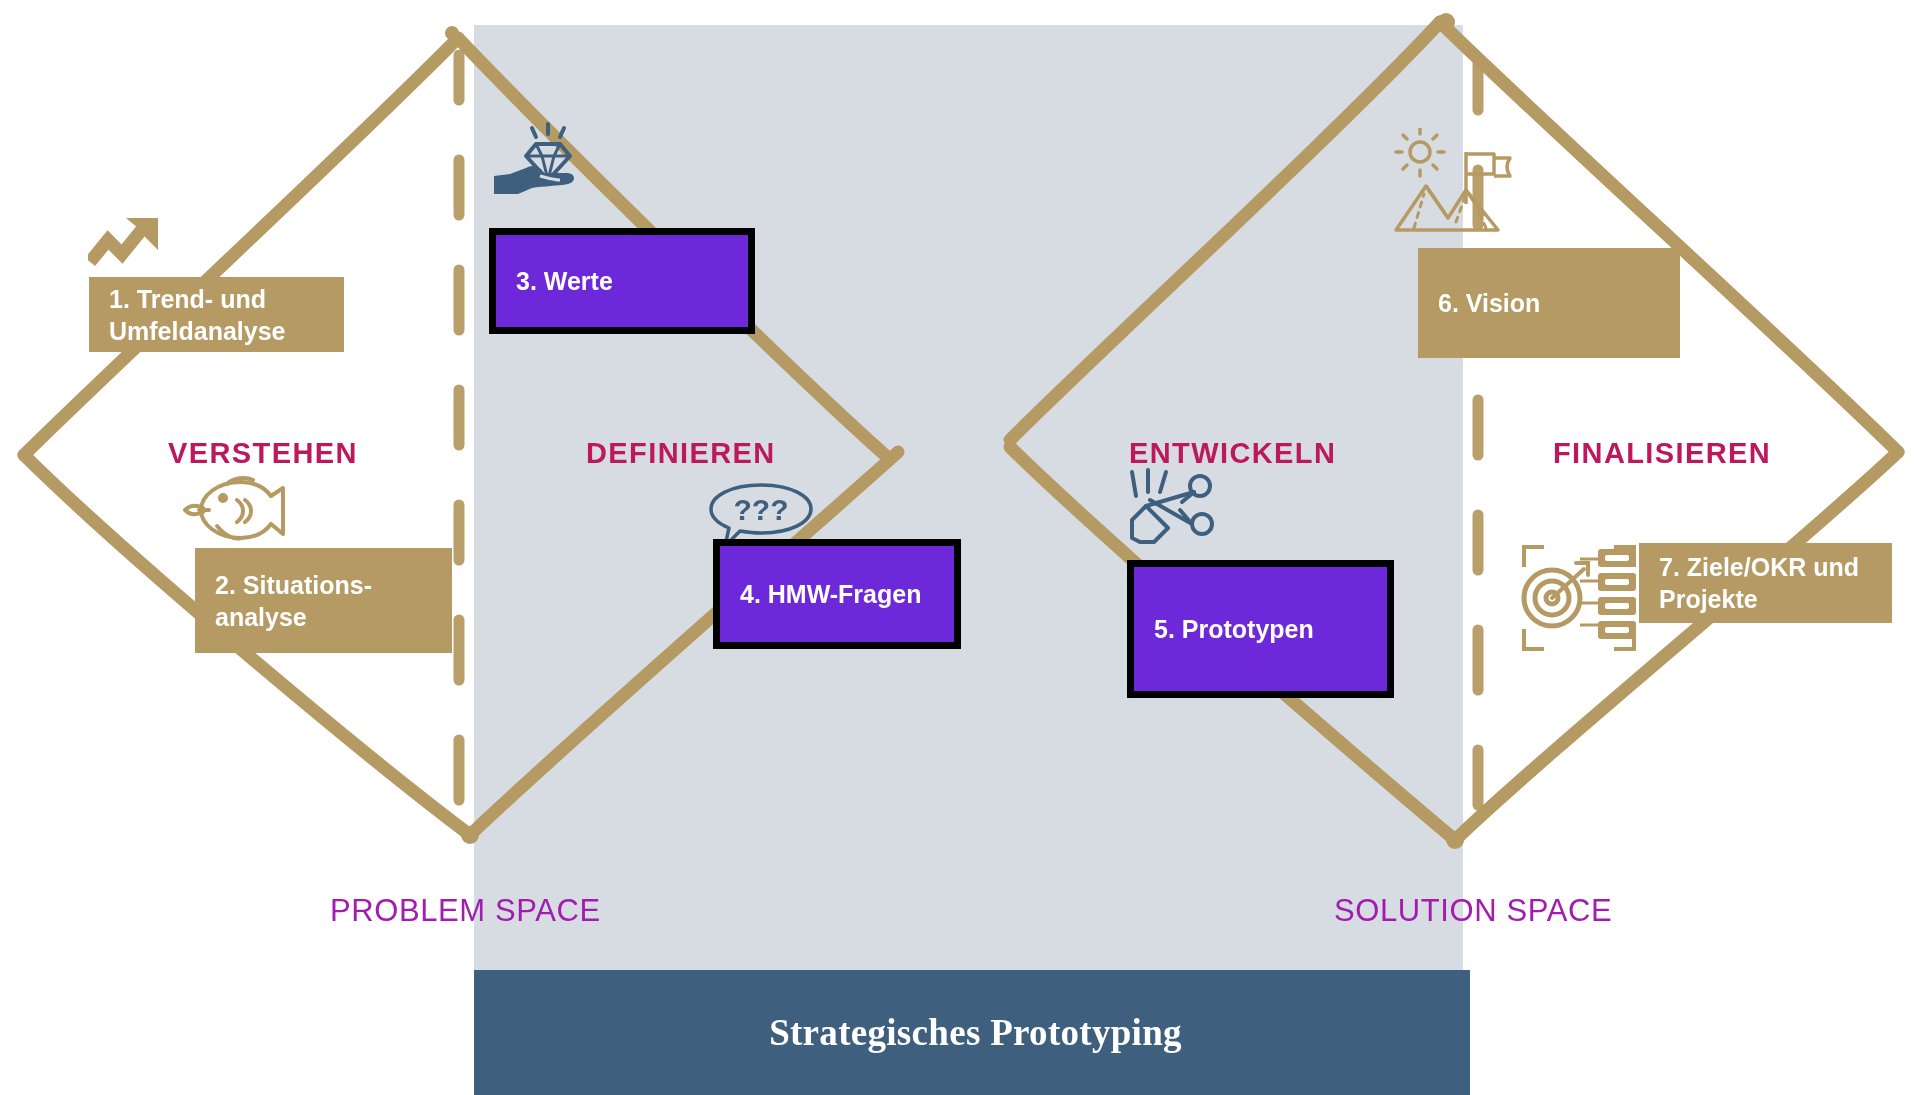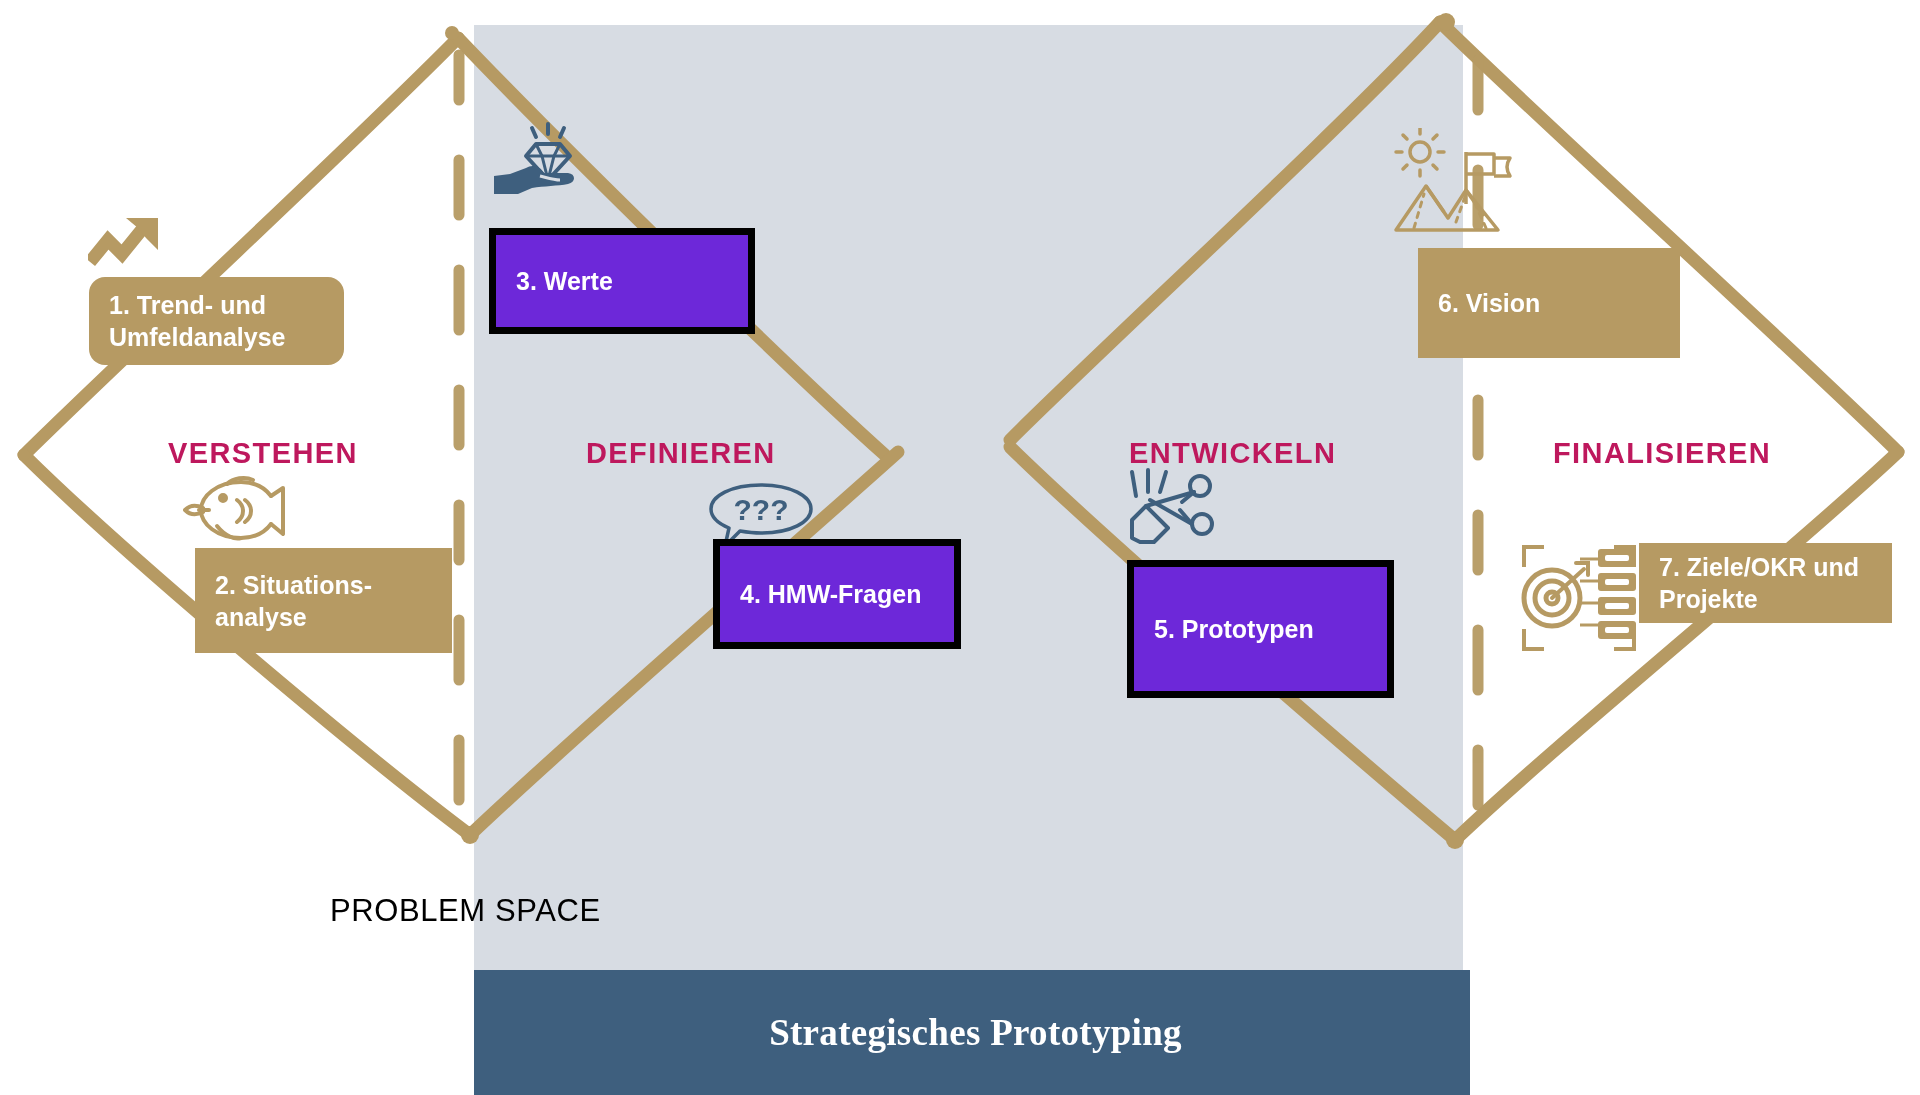--- a/index.html
+++ b/index.html
@@ -28,21 +28,21 @@
   }
 
   
   .phase-label{
     position:absolute;z-index:5;
     color:#be185d;font-size:29px;letter-spacing:1.4px;
     white-space:nowrap;font-weight:700;
   }
   .space-label{
     position:absolute;z-index:5;
-    color:#000000;font-size:31px;letter-spacing:.6px;white-space:nowrap;
+    color:#a21caf;font-size:31px;letter-spacing:.6px;white-space:nowrap;
   }
 
   
   .step-box{
     position:absolute;z-index:7;box-sizing:border-box;
     display:flex;align-items:center;
     padding:0 20px;
     color:#ffffff;font-weight:bold;font-size:25px;line-height:1.28;
   }
   .step-box.gold{background:#b69a63;}
@@ -97,20 +97,21 @@
       <path d="M1478 750 L1478 805"></path>
     </g>
   </svg>
 
   <div class="phase-label" style="left:168px;top:437px;">VERSTEHEN</div>
   <div class="phase-label" style="left:586px;top:437px;">DEFINIEREN</div>
   <div class="phase-label" style="left:1129px;top:437px;">ENTWICKELN</div>
   <div class="phase-label" style="left:1553px;top:437px;">FINALISIEREN</div>
 
   <div class="space-label" style="left:330px;top:893px;">PROBLEM SPACE</div>
+  <div class="space-label" style="left:1334px;top:893px;">SOLUTION SPACE</div>
 
   <div class="icon" style="left:88px;top:214px;">
     <svg width="86" height="62" viewBox="0 0 86 62">
       <path d="M2 48 L20 26 L34 40 L60 8" fill="none" stroke="#b69a63" stroke-width="13" stroke-linejoin="miter" stroke-linecap="butt"></path>
       <path d="M38 4 L70 4 L70 36 L58 24 L50 14 Z" fill="#b69a63"></path>
     </svg>
   </div>
 
   <div class="icon" style="left:183px;top:474px;">
     <svg width="104" height="72" viewBox="0 0 104 72">
@@ -239,21 +240,21 @@
       </g>
       <g fill="#ffffff">
         <rect x="87" y="12" width="24" height="6" rx="2"></rect>
         <rect x="87" y="36" width="24" height="6" rx="2"></rect>
         <rect x="87" y="60" width="24" height="6" rx="2"></rect>
         <rect x="87" y="84" width="24" height="6" rx="2"></rect>
       </g>
     </svg>
   </div>
 
-  <div class="step-box gold" style="left:89px;top:277px;width:255px;height:88px;border-radius:16px;">1. Trend- und Umfeldanalyse</div>
+  <div class="step-box gold" style="left:89px;top:277px;width:255px;height:75px;">1. Trend- und Umfeldanalyse</div>
 
   <div class="step-box gold" style="left:195px;top:548px;width:257px;height:105px;">2. Situations-analyse</div>
 
   <div class="step-box blue" style="left:489px;top:228px;width:266px;height:106px;">3. Werte</div>
 
   <div class="step-box blue" style="left:713px;top:539px;width:248px;height:110px;">4. HMW-Fragen</div>
 
   <div class="step-box blue" style="left:1127px;top:560px;width:267px;height:138px;">5. Prototypen</div>
 
   <div class="step-box gold" style="left:1418px;top:248px;width:262px;height:110px;">6. Vision</div>

